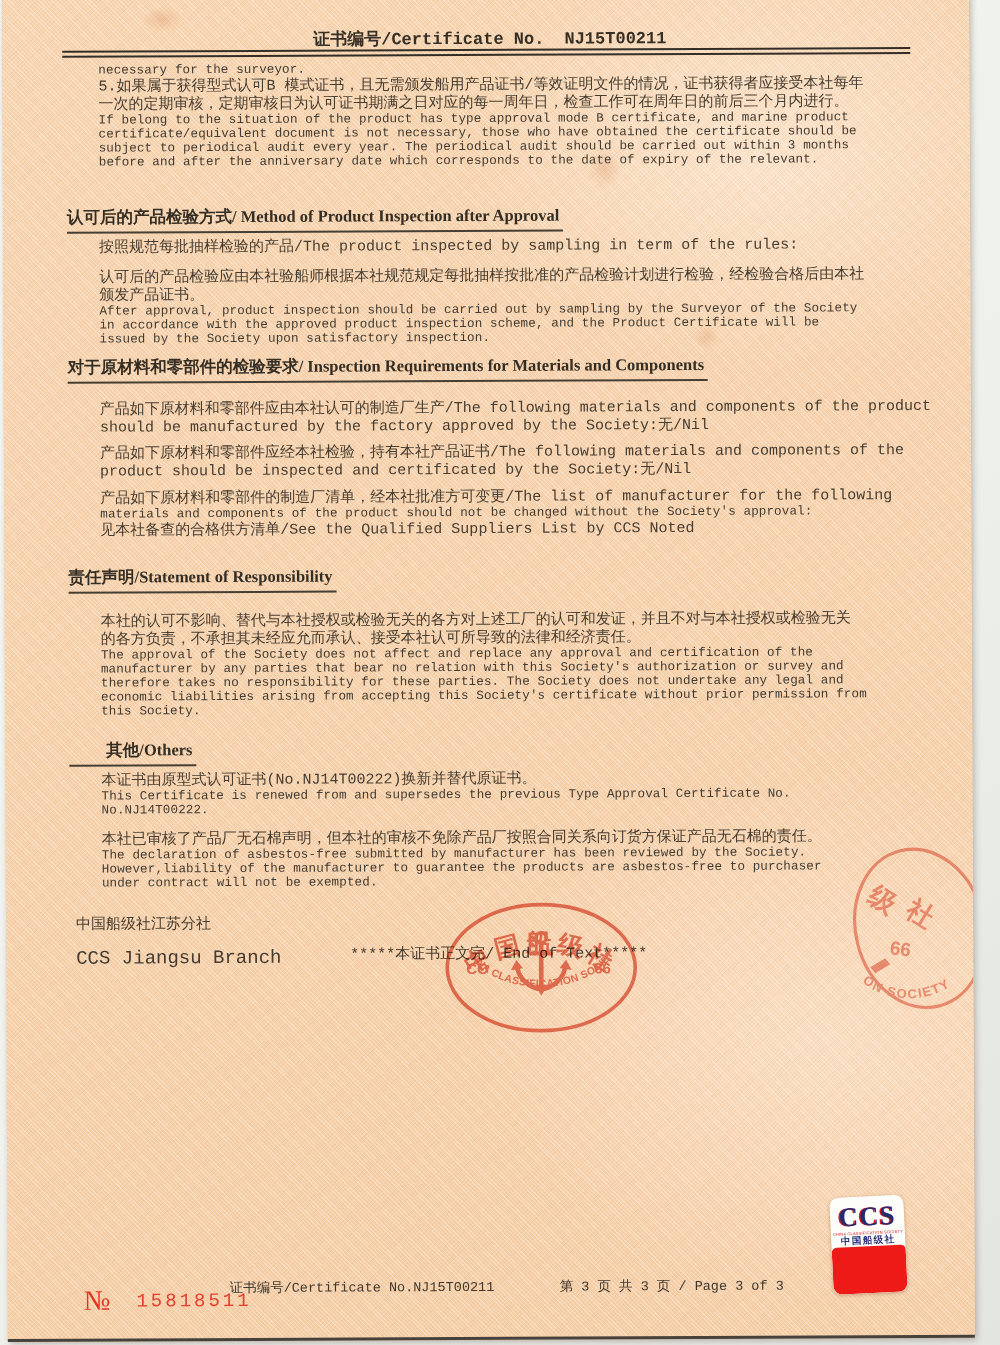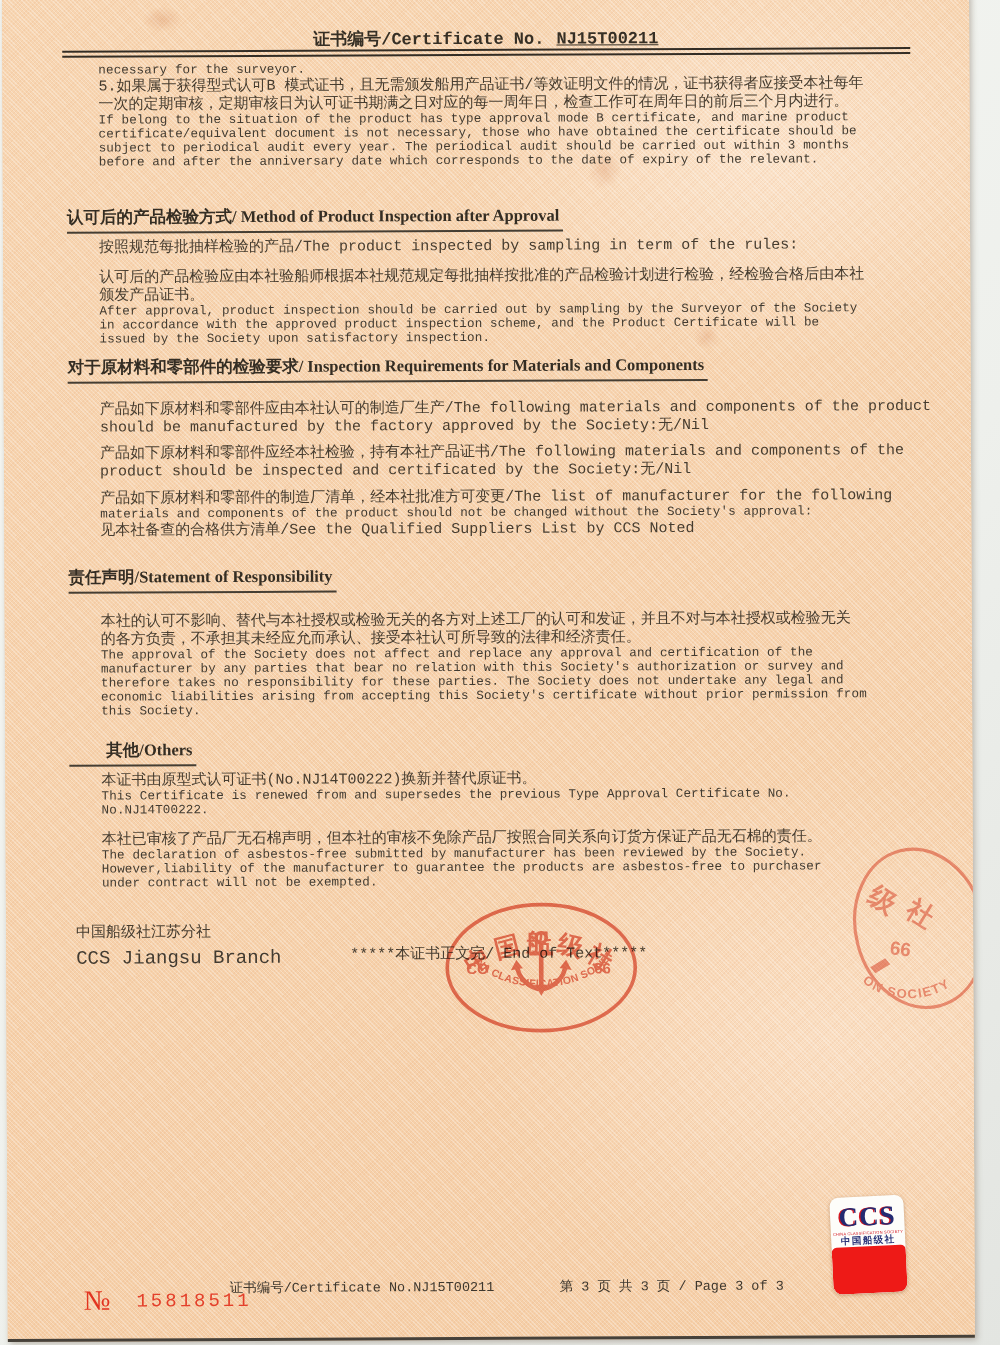--- a/index.html
+++ b/index.html
@@ -21,28 +21,28 @@
     border-bottom:3px solid #46413a;
     box-shadow:2px 2px 6px rgba(90,70,50,.35);
     overflow:hidden;
   }
   .stain{position:absolute;border-radius:50%;pointer-events:none;}
   .abs{position:absolute;}
   .cn{font-size:15px;line-height:18px;color:#463c2f;}
   .en{font-size:12.6px;line-height:13.9px;letter-spacing:.1px;color:#423b31;}
   .ln{white-space:pre;}
   .doc-title{font-weight:bold;font-size:17px;color:#362f25;white-space:pre;}
-  .doc-title .num{margin-left:12px;text-decoration:underline;}
+  .doc-title .num{margin-left:20px;}
   .double-rule{height:7px;border-top:2.5px solid #332d25;border-bottom:2px solid #332d25;box-sizing:border-box;}
   .sec-head{
     font-family:"Liberation Serif","DejaVu Serif",serif;
     font-weight:bold;font-size:16.5px;color:#342d23;
     border-bottom:2.6px solid #453e33;padding:0 4px 3px 0;white-space:pre;
   }
-  .sig-cn{font-size:15px;color:#463c2f;margin-top:8px;}
+  .sig-cn{font-size:15px;color:#463c2f;}
   .sig-en{font-size:19px;color:#423b31;}
   .end-mark{font-size:15px;color:#463c2f;white-space:pre;}
   .stamp{mix-blend-mode:multiply;opacity:.82;}
   .stamp-partial{mix-blend-mode:multiply;opacity:.62;}
   .sticker{
     width:74px;height:97px;background:#fdfdfa;border-radius:9px;
     transform:rotate(-2.5deg);box-shadow:0 1px 4px rgba(140,85,40,.45);
     overflow:hidden;text-align:center;
   }
   .sticker .logo{

